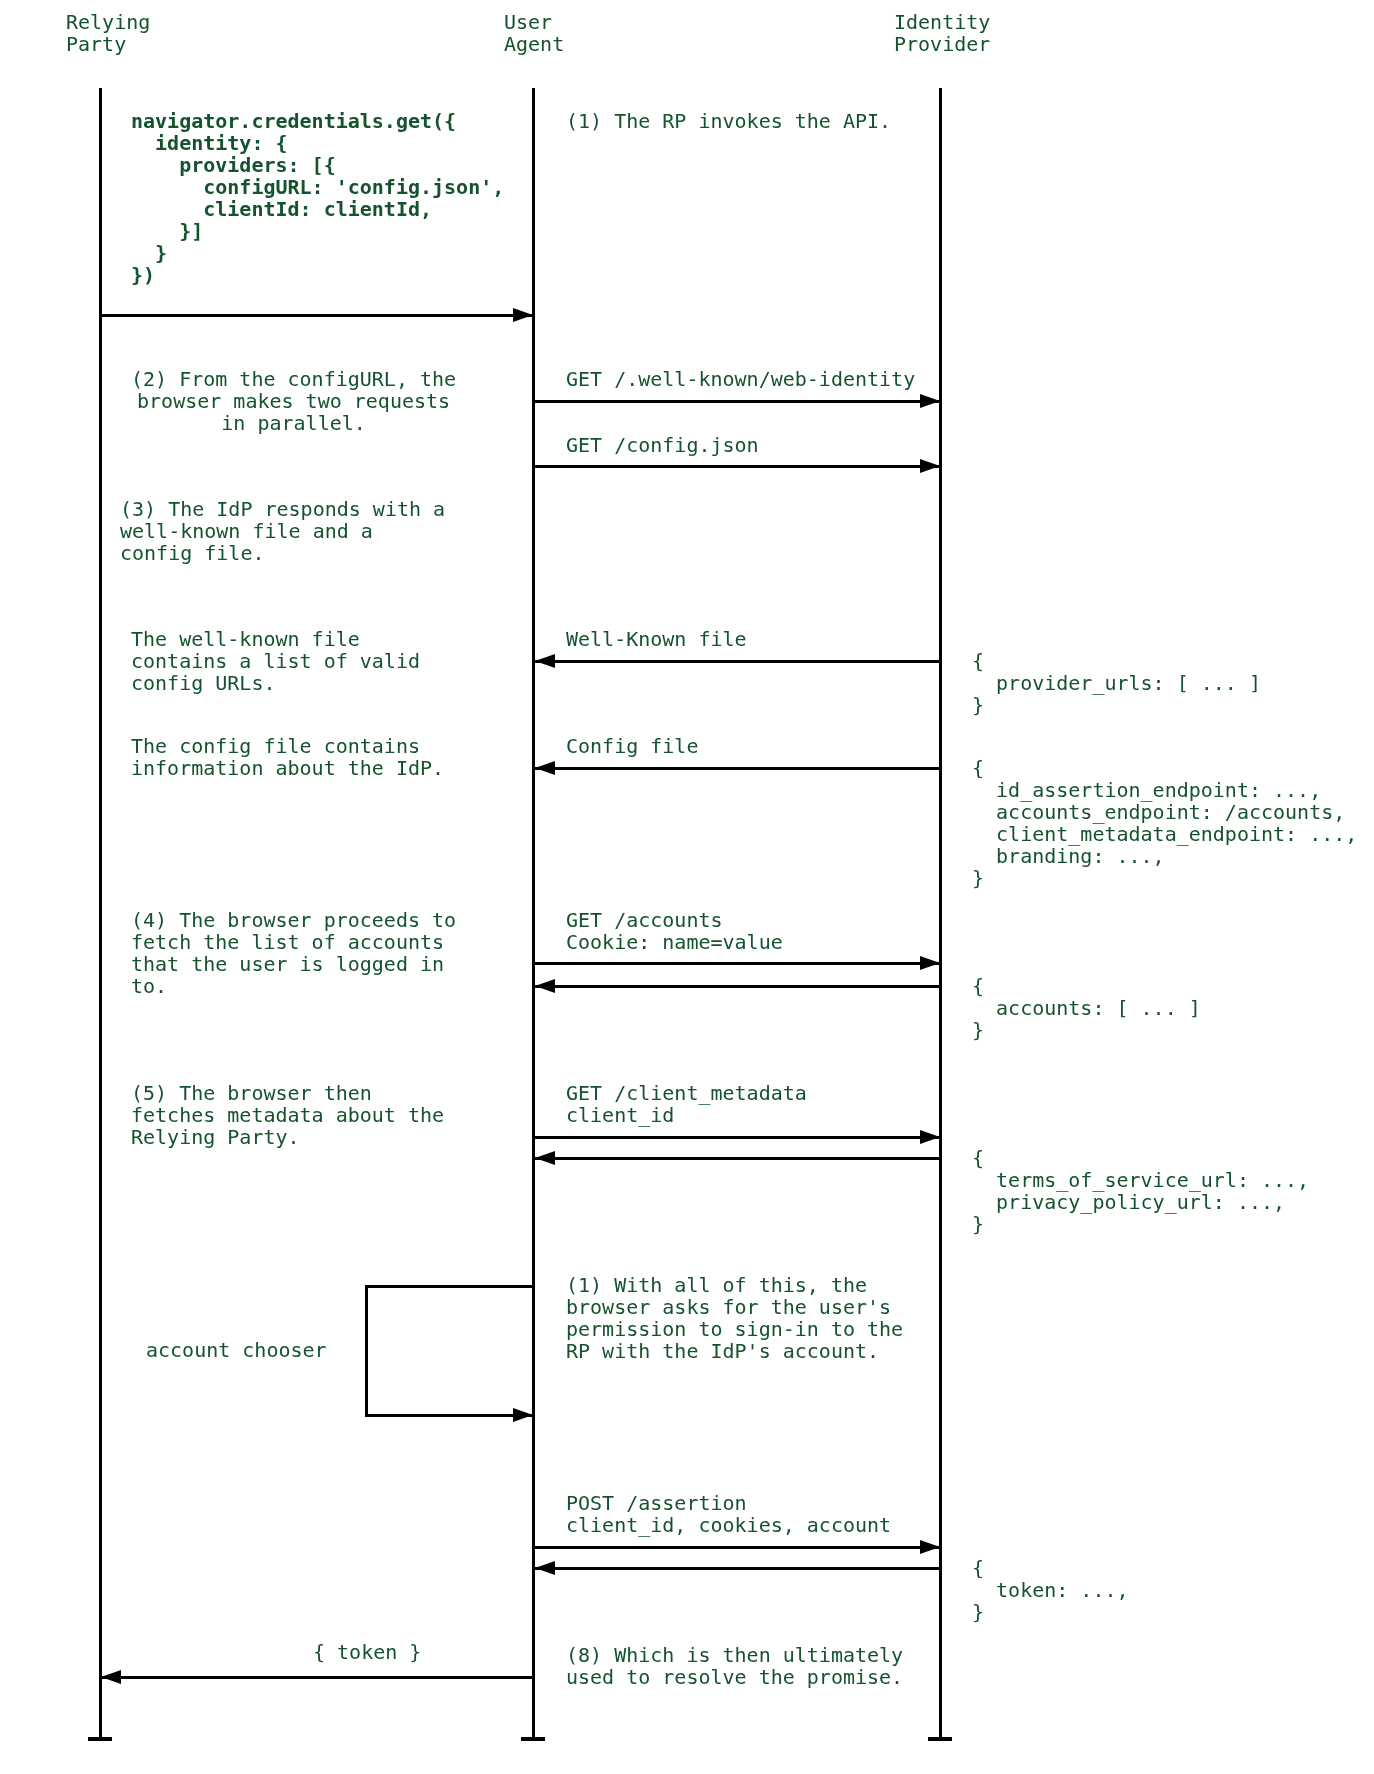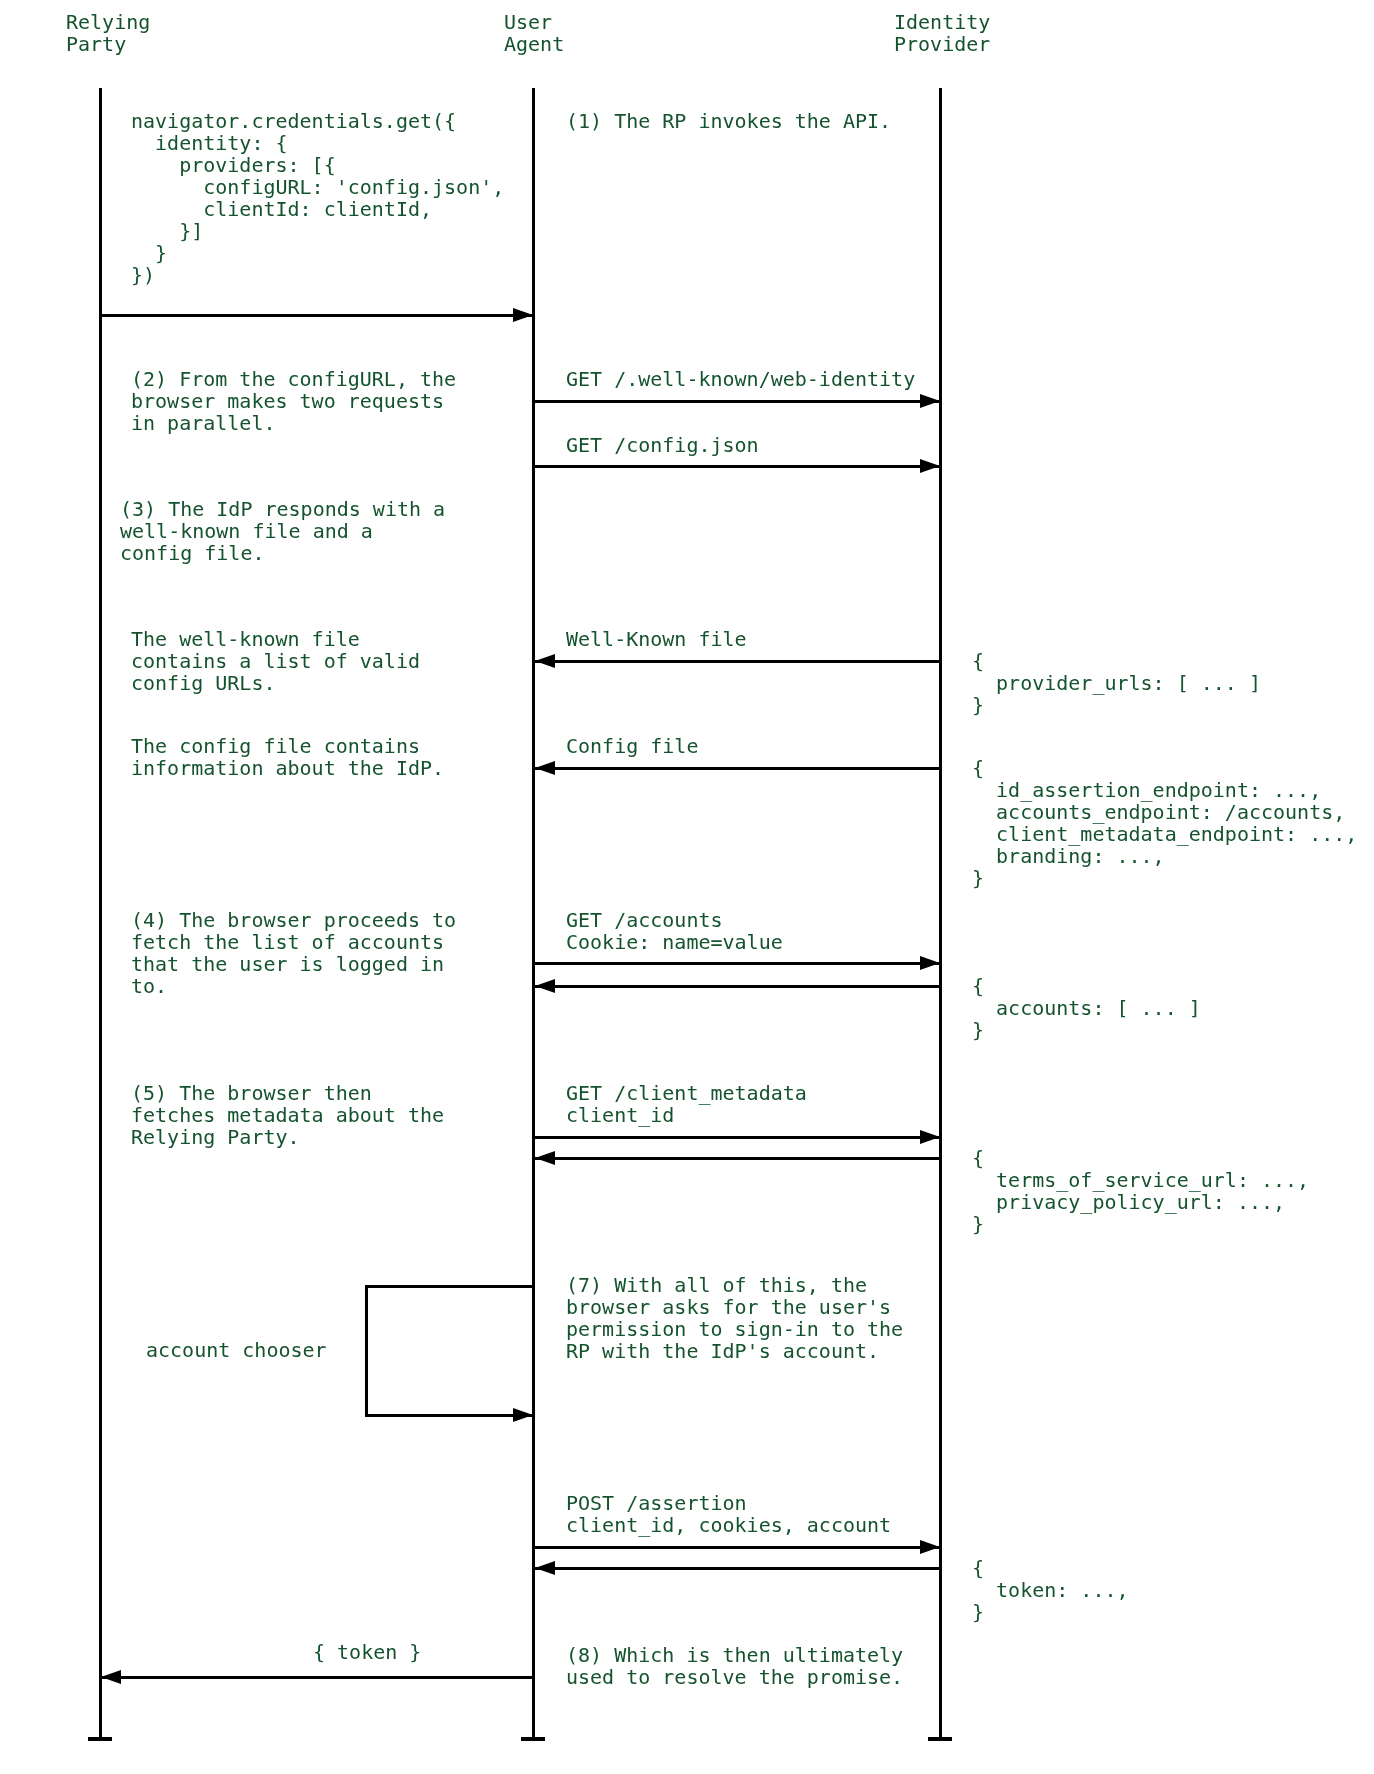--- a/index.html
+++ b/index.html
@@ -35,35 +35,35 @@
 Provider</div>
 
   <div class="lifeline" style="left:73px;  top:88px; height:1652px;"></div>
   <div class="lifeline" style="left:506px; top:88px; height:1652px;"></div>
   <div class="lifeline" style="left:913px; top:88px; height:1652px;"></div>
 
   <div class="tick" style="left:62px;  top:1737px;"></div>
   <div class="tick" style="left:495px; top:1737px;"></div>
   <div class="tick" style="left:902px; top:1737px;"></div>
 
-  <div class="t" style="left:105px; top:110px;">navigator.credentials.get({
+  <div class="t" style="left:105px; top:110px;font-weight:bold;">navigator.credentials.get({
   identity: {
     providers: [{
       configURL: 'config.json',
       clientId: clientId,
     }]
   }
 })</div>
   <div class="t" style="left:540px; top:110px;">(1) The RP invokes the API.</div>
   <div>
     <div class="shaft" style="left:74px; top:314px; width:433px;"></div>
     <div class="head right" style="left:487px; top:308px;"></div>
   </div>
 
-  <div class="t" style="left:105px; top:368px;">(2) From the configURL, the
+  <div class="t" style="left:105px; top:368px;text-align:center;">(2) From the configURL, the
 browser makes two requests
 in parallel.</div>
   <div class="t" style="left:540px; top:368px;text-align:right;">GET /.well-known/web-identity</div>
   <div>
     <div class="shaft" style="left:508px; top:400px; width:406px;"></div>
     <div class="head right" style="left:894px; top:394px;"></div>
   </div>
   <div class="t" style="left:540px; top:434px;">GET /config.json</div>
   <div>
     <div class="shaft" style="left:508px; top:465px; width:406px;"></div>
@@ -136,21 +136,21 @@
   privacy_policy_url: ...,
 }</div>
 
   <div class="t" style="left:120px; top:1339px;">account chooser</div>
   <div>
     <div class="shaft" style="left:339px; top:1285px; width:168px;"></div>
     <div class="vseg" style="left:339px; top:1285px; height:132px;"></div>
     <div class="shaft" style="left:339px; top:1414px; width:168px;"></div>
     <div class="head right" style="left:487px; top:1408px;"></div>
   </div>
-  <div class="t" style="left:540px; top:1274px;">(7) With all of this, the
+  <div class="t" style="left:540px; top:1274px;">(1) With all of this, the
 browser asks for the user's
 permission to sign-in to the
 RP with the IdP's account.</div>
 
   <div class="t" style="left:540px; top:1492px;">POST /assertion
 client_id, cookies, account</div>
   <div>
     <div class="shaft" style="left:508px; top:1546px; width:406px;"></div>
     <div class="head right" style="left:894px; top:1540px;"></div>
   </div>

